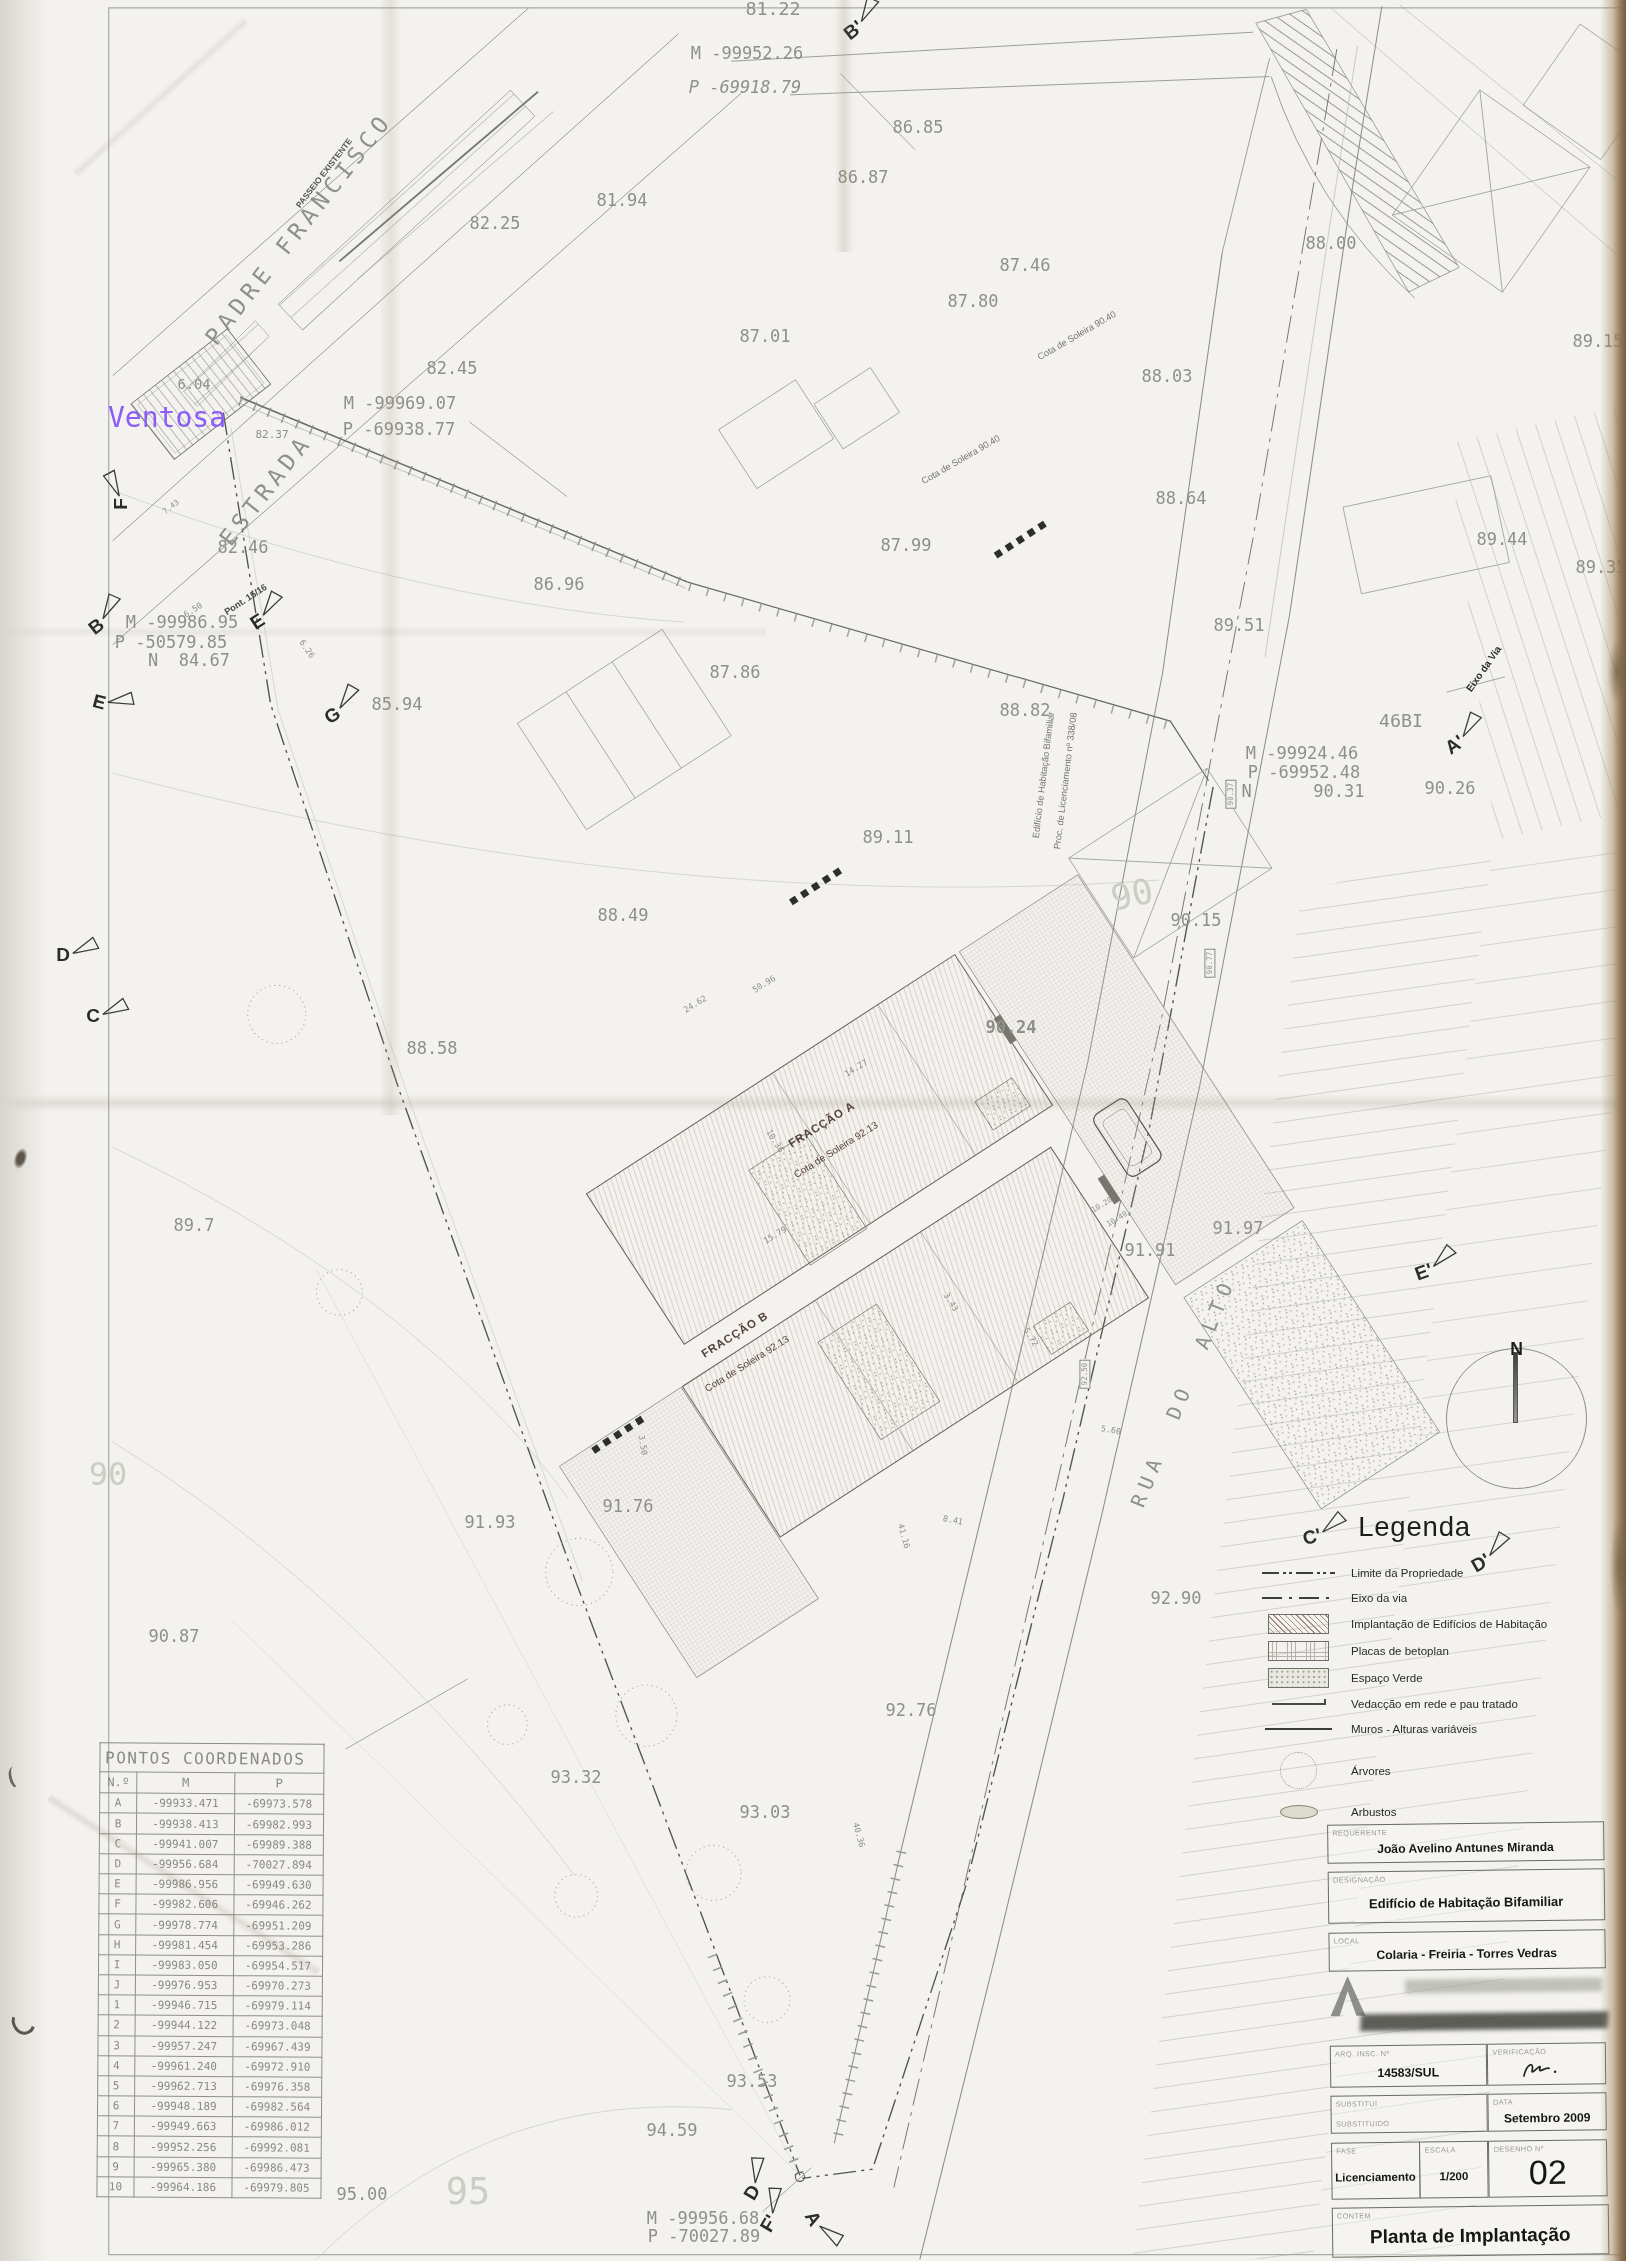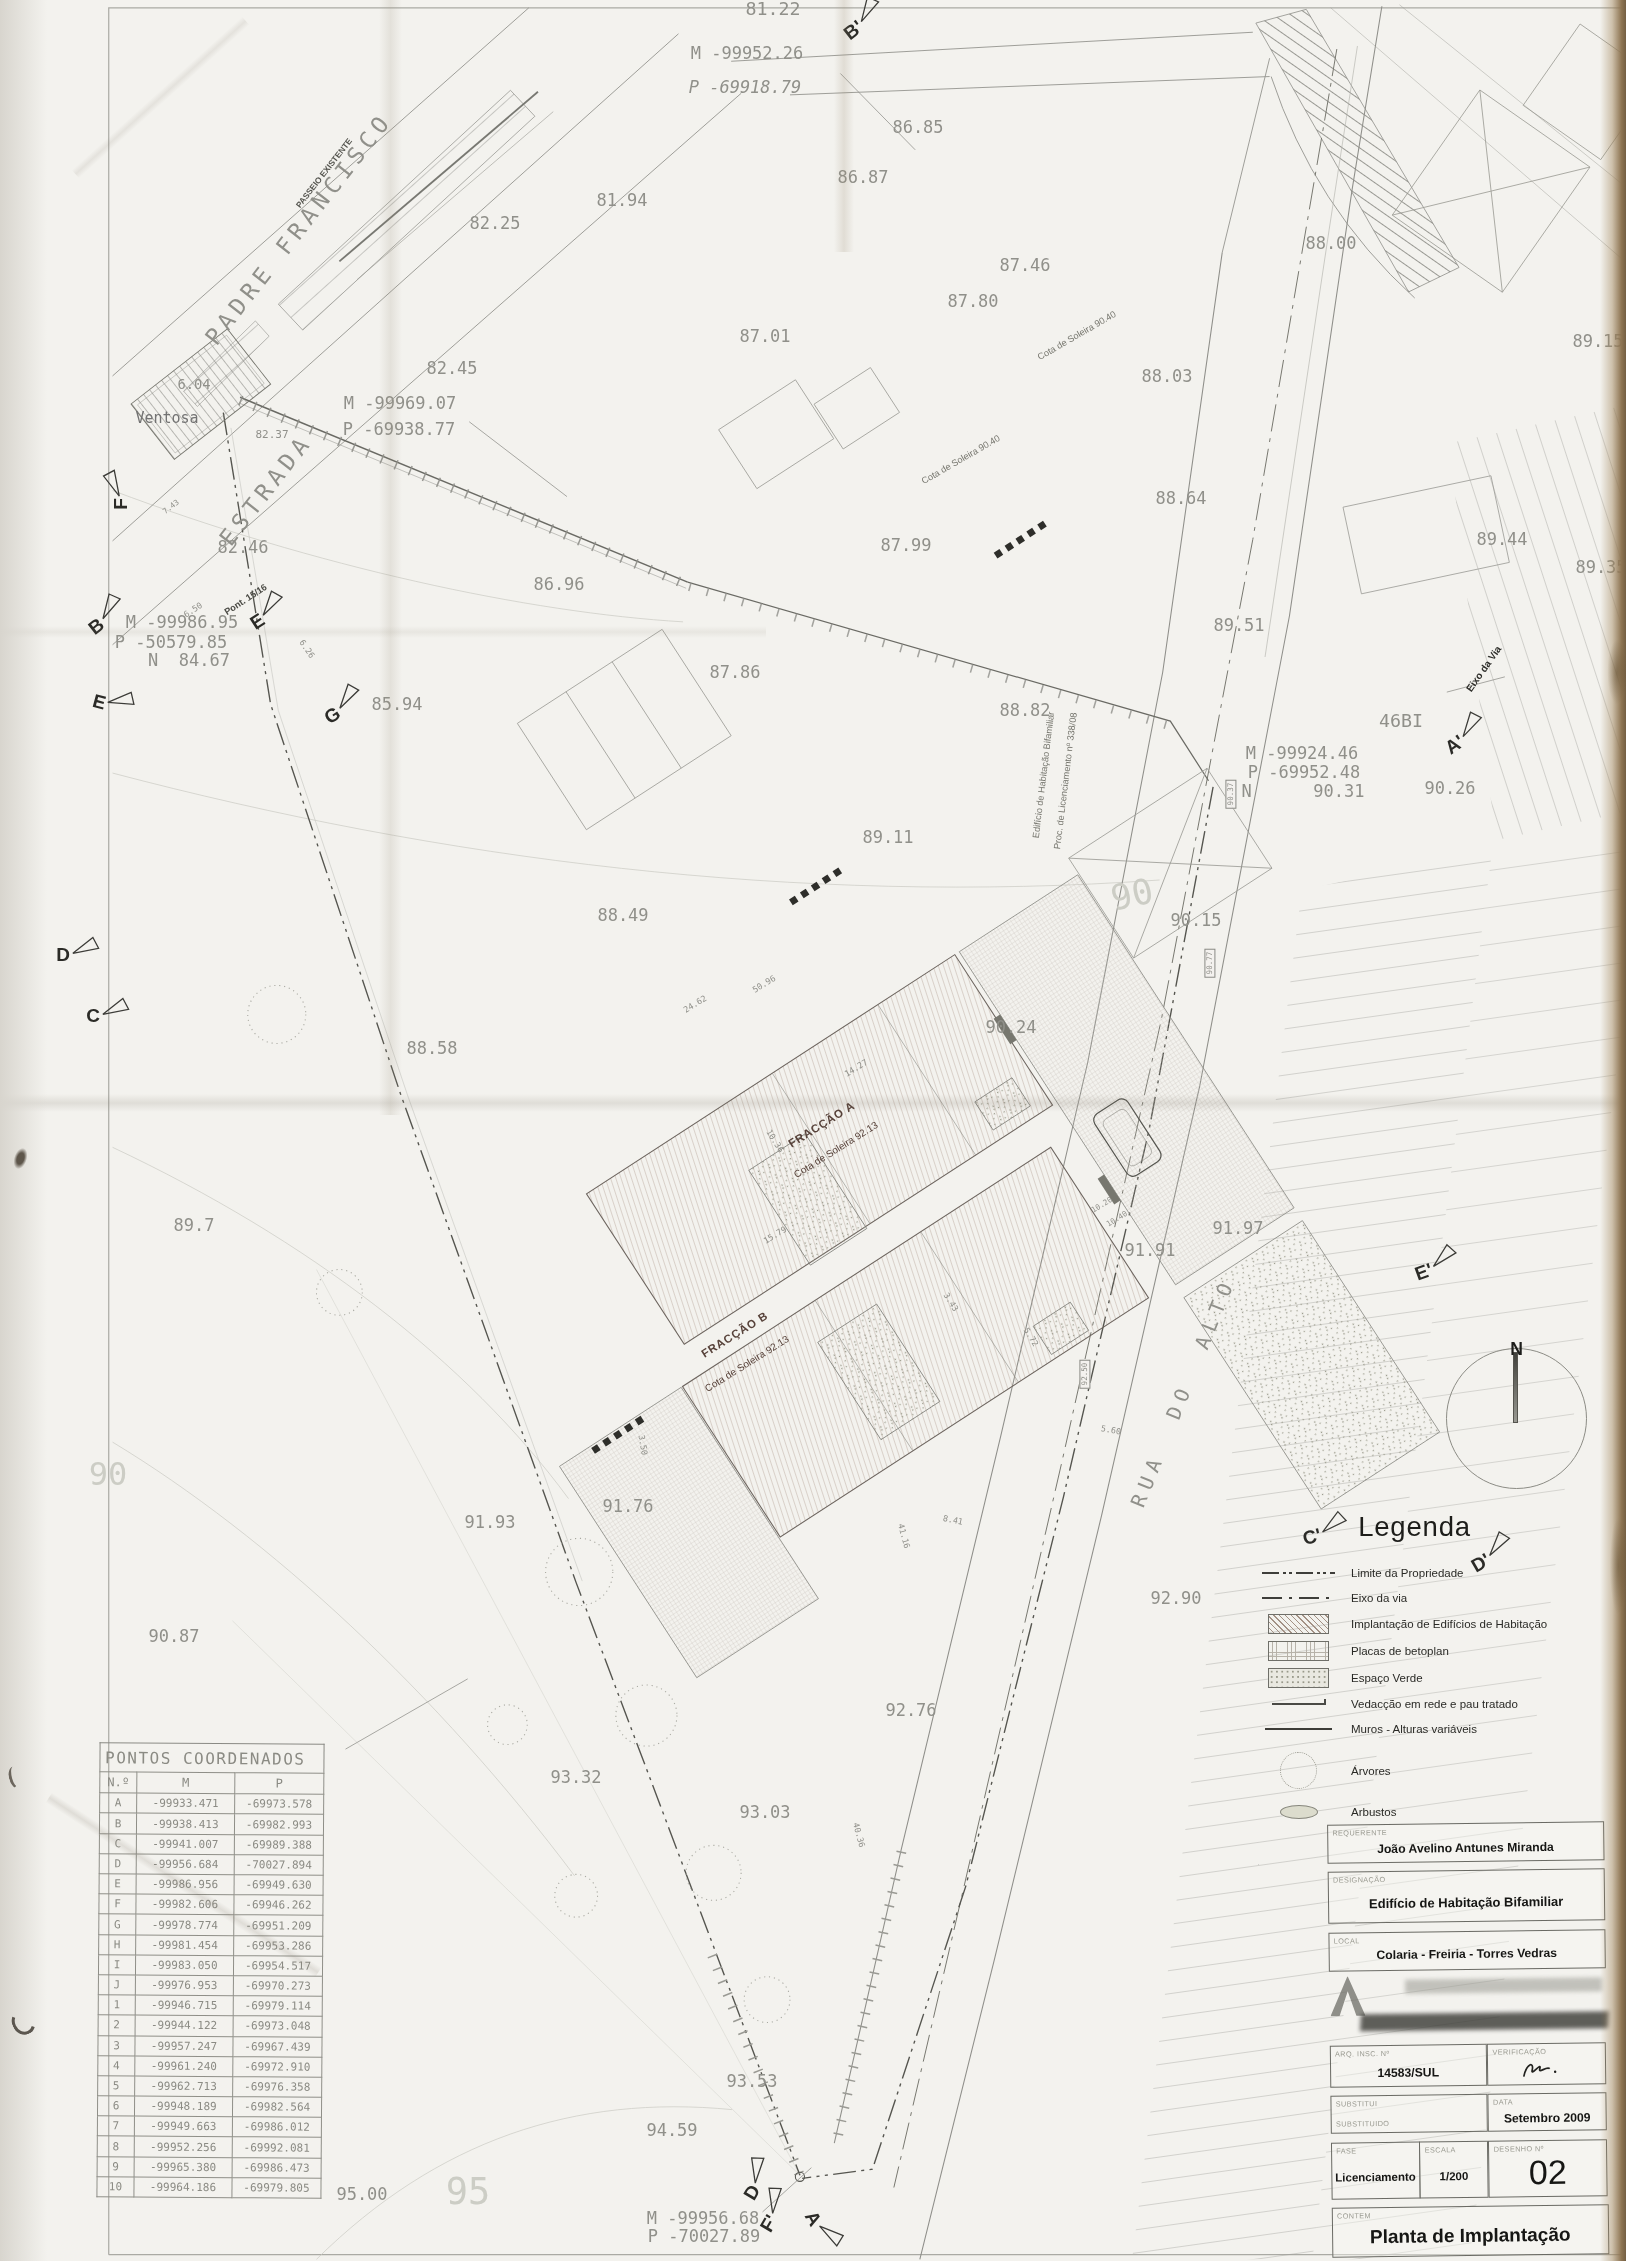--- a/index.html
+++ b/index.html
@@ -306,21 +306,21 @@
       <span class="plan-label" style="left: 1025px; top: 265px; font-size: 17px; transform: translate(-50%, -50%) rotate(0deg);">87.46</span>
       <span class="plan-label" style="left: 973px; top: 301px; font-size: 17px; transform: translate(-50%, -50%) rotate(0deg);">87.80</span>
       <span class="plan-label" style="left: 1331px; top: 243px; font-size: 17px; transform: translate(-50%, -50%) rotate(0deg);">88.00</span>
       <span class="plan-label" style="left: 1167px; top: 376px; font-size: 17px; transform: translate(-50%, -50%) rotate(0deg);">88.03</span>
       <span class="plan-label" style="left: 765px; top: 336px; font-size: 17px; transform: translate(-50%, -50%) rotate(0deg);">87.01</span>
       <span class="plan-label" style="left: 495px; top: 223px; font-size: 17px; transform: translate(-50%, -50%) rotate(0deg);">82.25</span>
       <span class="plan-label" style="left: 622px; top: 200px; font-size: 17px; transform: translate(-50%, -50%) rotate(0deg);">81.94</span>
       <span class="plan-label" style="left: 452px; top: 368px; font-size: 17px; transform: translate(-50%, -50%) rotate(0deg);">82.45</span>
       <span class="plan-label" style="left: 400px; top: 403px; font-size: 17px; transform: translate(-50%, -50%) rotate(0deg);">M -99969.07</span>
       <span class="plan-label" style="left: 399px; top: 429px; font-size: 17px; transform: translate(-50%, -50%) rotate(0deg);">P -69938.77</span>
-      <span class="plan-label" style="left: 167px; top: 418px; font-size: 15px; color: #737373; transform: translate(-50%, -50%) rotate(0deg);">Ventosa</span>
+      <span class="plan-label" style="left: 167px; top: 418px; font-size: 28px; color: #8b5cf6; transform: translate(-50%, -50%) rotate(0deg);">Ventosa</span>
       <span class="plan-label" style="left: 272px; top: 434px; font-size: 11px; transform: translate(-50%, -50%) rotate(0deg);">82.37</span>
       <span class="plan-label" style="left: 266px; top: 490px; font-size: 23px; letter-spacing: 5.3px; transform: translate(-50%, -50%) rotate(-52deg);">ESTRADA</span>
       <span class="plan-label" style="left: 299px; top: 229px; font-size: 23px; letter-spacing: 5.3px; transform: translate(-50%, -50%) rotate(-52deg);">PADRE FRANCISCO</span>
       <span class="plan-label sans" style="left: 324px; top: 173px; font-size: 8.4px; color: rgb(85, 85, 79); font-weight: 700; transform: translate(-50%, -50%) rotate(-52deg);">PASSEIO EXISTENTE</span>
       <span class="plan-label" style="left: 1181px; top: 498px; font-size: 17px; transform: translate(-50%, -50%) rotate(0deg);">88.64</span>
       <span class="plan-label" style="left: 906px; top: 545px; font-size: 17px; transform: translate(-50%, -50%) rotate(0deg);">87.99</span>
       <span class="plan-label" style="left: 1502px; top: 539px; font-size: 17px; transform: translate(-50%, -50%) rotate(0deg);">89.44</span>
       <span class="plan-label" style="left: 1598px; top: 341px; font-size: 17px; transform: translate(-50%, -50%) rotate(0deg);">89.15</span>
       <span class="plan-label" style="left: 1601px; top: 567px; font-size: 17px; transform: translate(-50%, -50%) rotate(0deg);">89.35</span>
       <span class="plan-label" style="left: 243px; top: 547px; font-size: 17px; transform: translate(-50%, -50%) rotate(0deg);">82.46</span>
@@ -337,21 +337,21 @@
       <span class="plan-label" style="left: 888px; top: 837px; font-size: 17px; transform: translate(-50%, -50%) rotate(0deg);">89.11</span>
       <span class="plan-label" style="left: 1239px; top: 625px; font-size: 17px; transform: translate(-50%, -50%) rotate(0deg);">89.51</span>
       <span class="plan-label" style="left: 1302px; top: 753px; font-size: 17px; transform: translate(-50%, -50%) rotate(0deg);">M -99924.46</span>
       <span class="plan-label" style="left: 1304px; top: 772px; font-size: 17px; transform: translate(-50%, -50%) rotate(0deg);">P -69952.48</span>
       <span class="plan-label" style="left: 1303px; top: 791px; font-size: 17px; transform: translate(-50%, -50%) rotate(0deg);">N      90.31</span>
       <span class="plan-label" style="left: 1450px; top: 788px; font-size: 17px; transform: translate(-50%, -50%) rotate(0deg);">90.26</span>
       <span class="plan-label" style="left: 1401px; top: 721px; font-size: 18.3px; transform: translate(-50%, -50%) rotate(0deg);">46BI</span>
       <span class="plan-label sans" style="left: 1484px; top: 669px; font-size: 10px; color: rgb(46, 46, 42); font-weight: 700; transform: translate(-50%, -50%) rotate(-55deg);">Eixo da Via</span>
       <span class="plan-label" style="left: 1196px; top: 920px; font-size: 17px; transform: translate(-50%, -50%) rotate(0deg);">90.15</span>
       <span class="plan-label" style="left: 1132px; top: 895px; font-size: 35px; color: rgb(204, 205, 197); transform: translate(-50%, -50%) rotate(-12deg);">90</span>
-      <span class="plan-label" style="left: 1011px; top: 1027px; font-size: 17px; transform: translate(-50%, -50%) rotate(0deg);">90.24</span>
+      <span class="plan-label" style="left: 1011px; top: 1027px; font-size: 17px; transform: translate(-50%, -50%) rotate(0deg); font-weight: bold;">90.24</span>
       <span class="plan-label" style="left: 432px; top: 1048px; font-size: 17px; transform: translate(-50%, -50%) rotate(0deg);">88.58</span>
       <span class="plan-label" style="left: 623px; top: 915px; font-size: 17px; transform: translate(-50%, -50%) rotate(0deg);">88.49</span>
       <span class="plan-label" style="left: 764px; top: 984px; font-size: 8.4px; transform: translate(-50%, -50%) rotate(-31deg);">50.96</span>
       <span class="plan-label sans" style="left: 822px; top: 1125px; font-size: 11.5px; color: rgb(87, 66, 58); letter-spacing: 0.8px; font-weight: 700; transform: translate(-50%, -50%) rotate(-32deg);">FRACÇÃO A</span>
       <span class="plan-label sans" style="left: 836px; top: 1150px; font-size: 10px; color: rgb(87, 66, 58); transform: translate(-50%, -50%) rotate(-32deg);">Cota de Soleira 92.13</span>
       <span class="plan-label sans" style="left: 735px; top: 1335px; font-size: 11.5px; color: rgb(87, 66, 58); letter-spacing: 0.8px; font-weight: 700; transform: translate(-50%, -50%) rotate(-32deg);">FRACÇÃO B</span>
       <span class="plan-label sans" style="left: 747px; top: 1364px; font-size: 10px; color: rgb(87, 66, 58); transform: translate(-50%, -50%) rotate(-32deg);">Cota de Soleira 92.13</span>
       <span class="plan-label" style="left: 194px; top: 1225px; font-size: 17px; transform: translate(-50%, -50%) rotate(0deg);">89.7</span>
       <span class="plan-label" style="left: 108px; top: 1474px; font-size: 32px; color: rgb(204, 205, 197); transform: translate(-50%, -50%) rotate(0deg);">90</span>
       <span class="plan-label" style="left: 174px; top: 1636px; font-size: 17px; transform: translate(-50%, -50%) rotate(0deg);">90.87</span>

